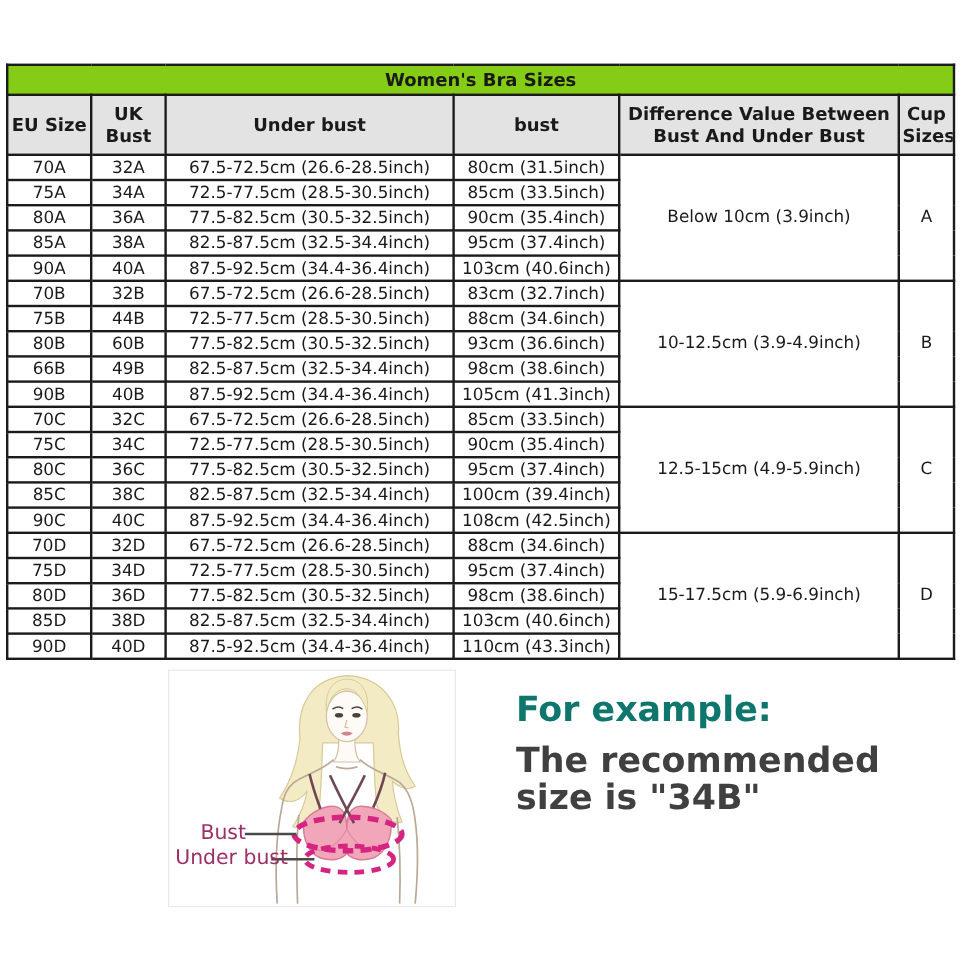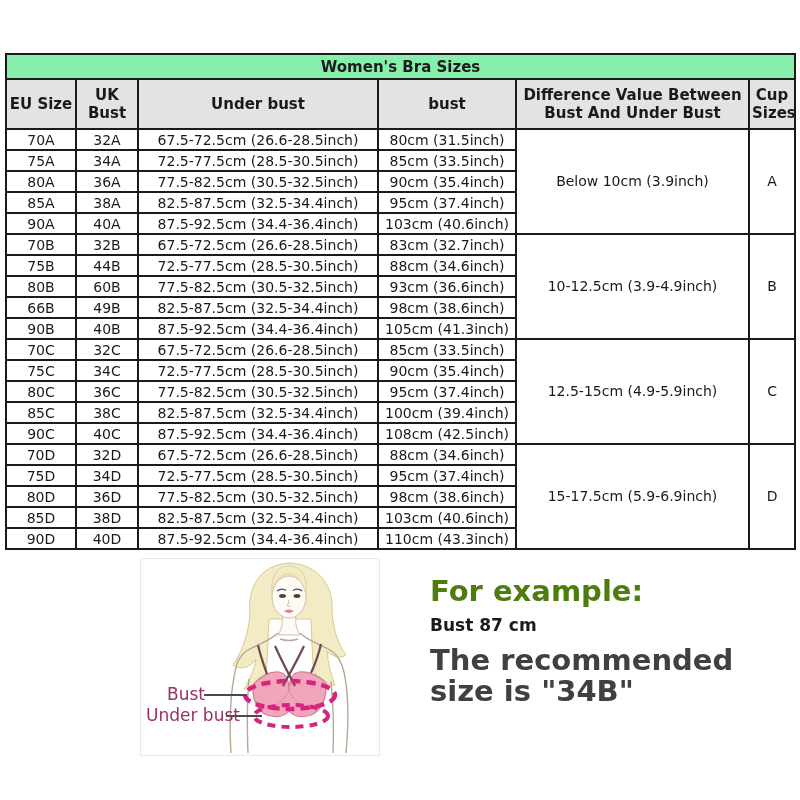--- a/index.html
+++ b/index.html
@@ -16,21 +16,21 @@
     width:789px; table-layout:fixed;
     border-collapse:collapse;
   }
   table.size-table td, table.size-table th {
     border:2px solid #1b1b1b;
     text-align:center; vertical-align:middle;
     padding:0 2px;
     overflow:hidden;
   }
   .title-cell {
-    background:#86efac;
+    background:#84cc16;
     height:23px; font-weight:bold; font-size:15px;
   }
   tr.header-row th {
     background:#e3e3e3;
     height:48px; font-weight:bold; font-size:15px; line-height:1.22;
   }
   tr.data-row td { height:19px; font-size:14px; background:#ffffff; white-space:nowrap; }
   td.diff-cell, td.cup-cell {
     font-size:14px; white-space:pre-line; line-height:1.3; background:#ffffff;margin-top:35px;
   }
@@ -42,21 +42,21 @@
   }
   .figure-box svg { position:absolute; left:0; top:0; }
   .fig-label {
     position:absolute; font-size:17px; color:#9c3064; white-space:nowrap;
   }
   .bust-label { left:26px; top:125px; }
   .underbust-label { left:5px; top:146px; }
 
   .example-block { position:absolute; left:430px; top:576px; width:360px; }
   .ex-heading {
-    font-size:29px; font-weight:bold; color:#4d7c0f; line-height:1.1;
+    font-size:29px; font-weight:bold; color:#0f766e; line-height:1.1;
   }
   .ex-measures {
     margin-top:8px; font-size:17px; font-weight:bold; color:#1a1a1a; line-height:1.12;
   }
   .ex-result {
     margin-top:10px; font-size:29px; font-weight:bold; color:#404040;
     line-height:1.06; white-space:pre-line;
   }
 </style>
 </head>
@@ -272,19 +272,18 @@
       <line x1="63" y1="136" x2="106" y2="136" stroke="#4a4a4a" stroke-width="2"></line>
       <line x1="85" y1="157" x2="121" y2="157" stroke="#4a4a4a" stroke-width="2"></line>
     </svg>
     <div class="fig-label bust-label">Bust</div>
     <div class="fig-label underbust-label">Under bust</div>
   </div>
 
   <div class="example-block">
     <div class="ex-heading">For example:</div>
     <div class="ex-measures">
-      <div>Bust 87 cm</div>
     </div>
     <div class="ex-result">The recommended
 size is "34B"</div>
   </div>
 
 </div>
 
 </body></html>

